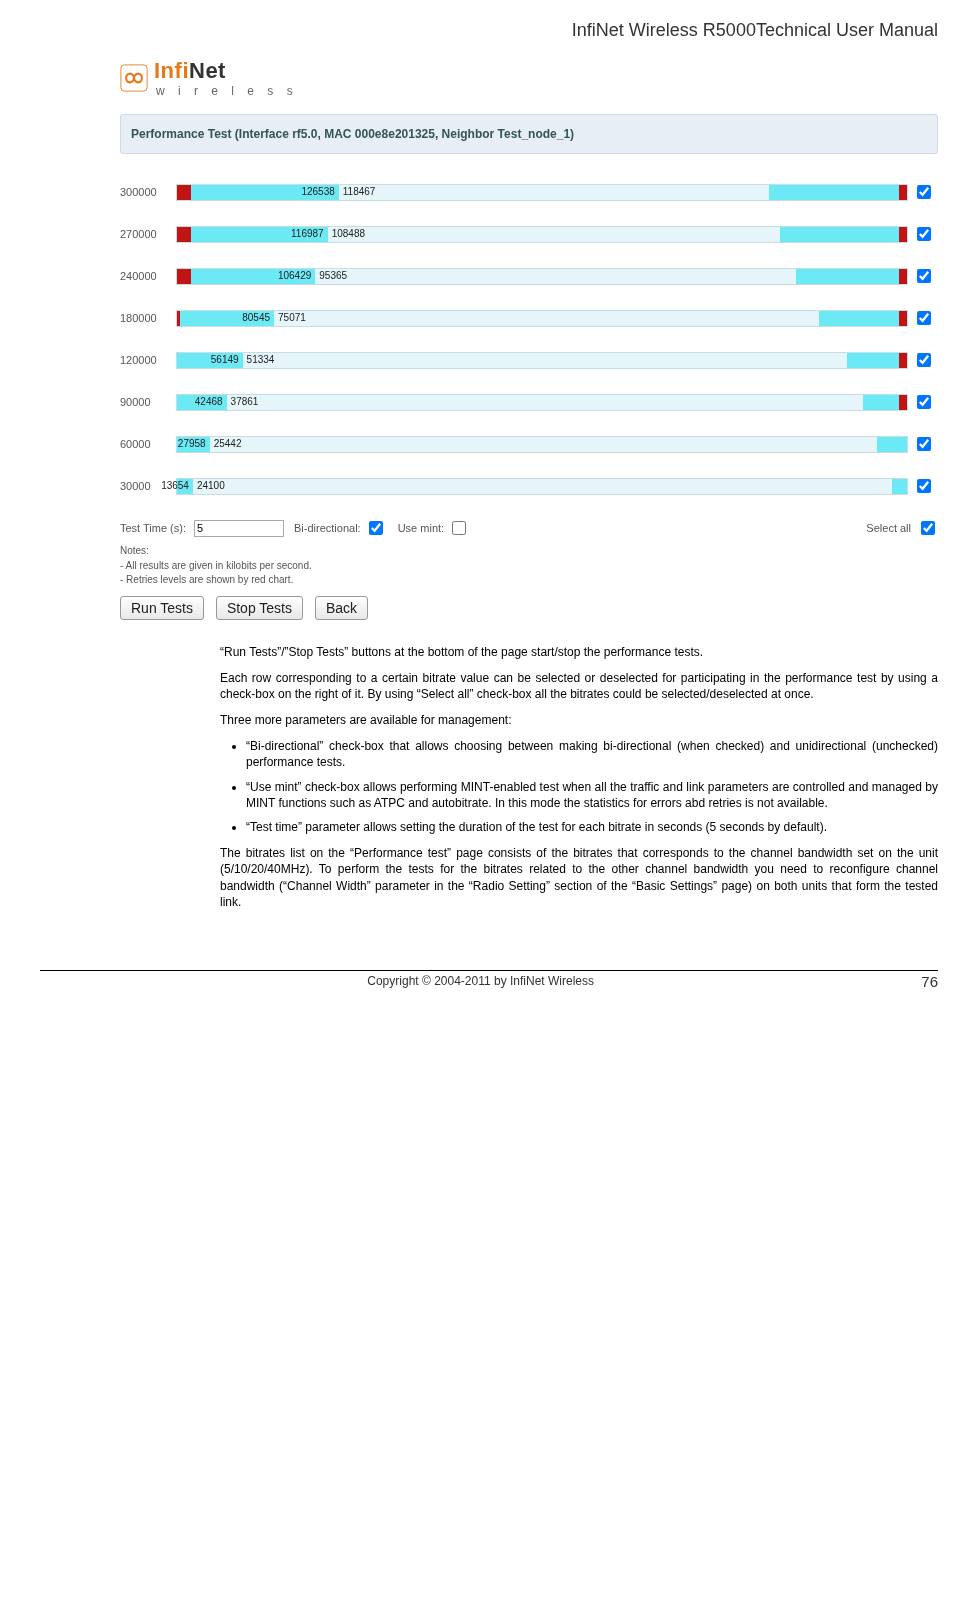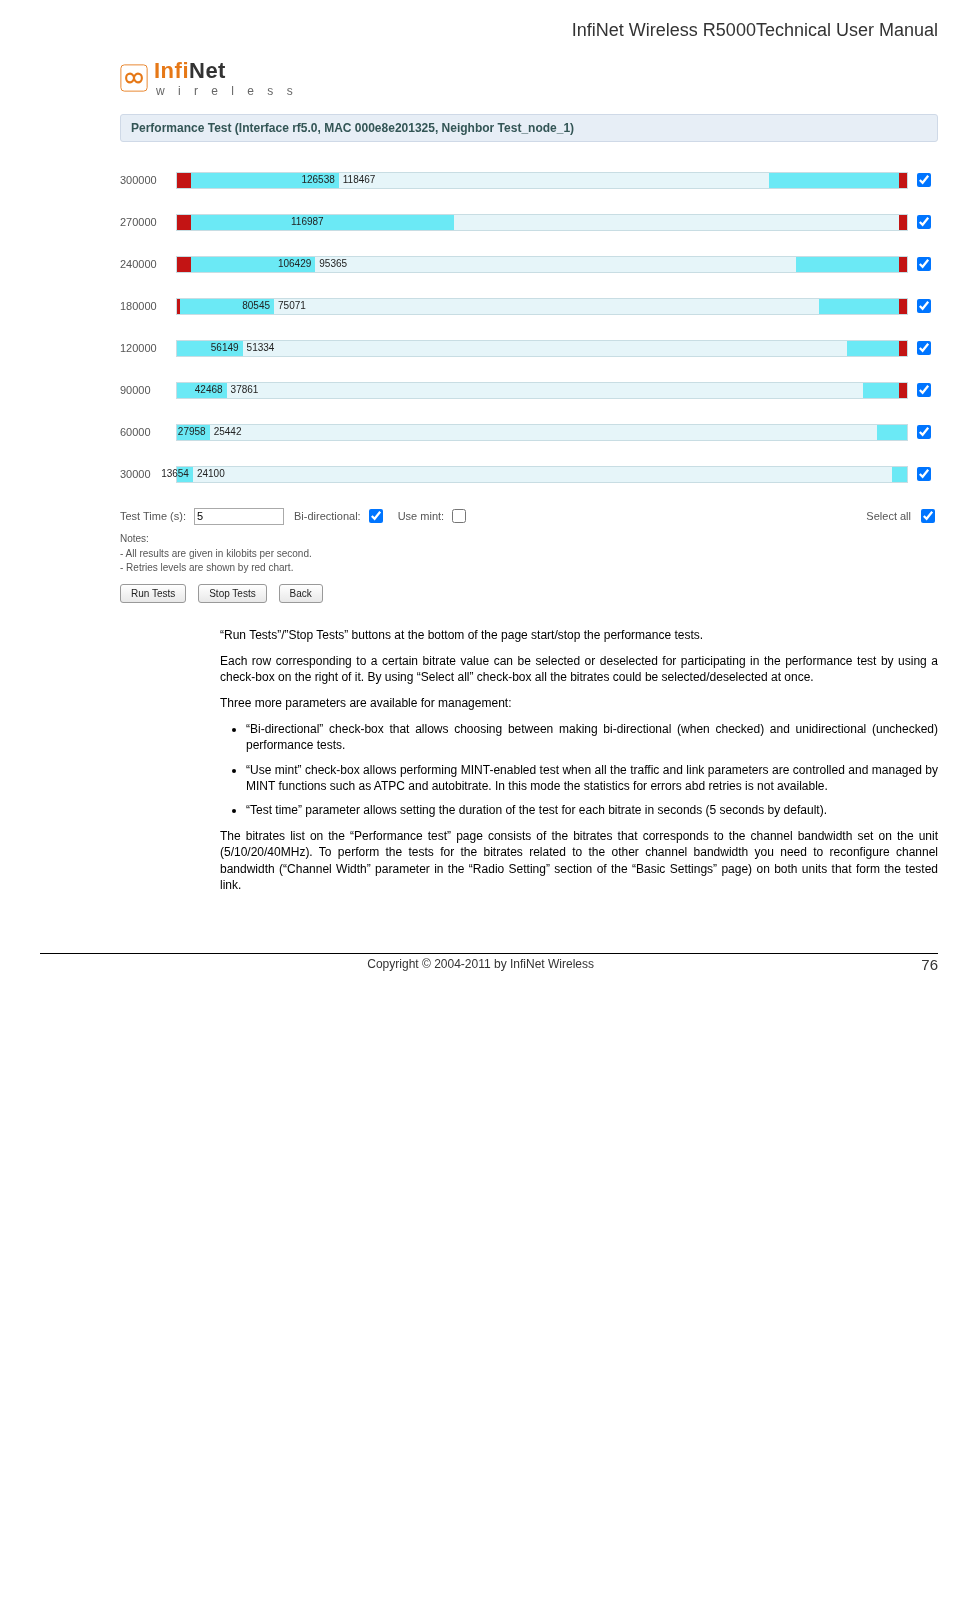--- a/index.html
+++ b/index.html
@@ -5,41 +5,41 @@
   :root{--accent:#3d6aa5;--red:#c31414;--cyan:#6be9f5;--pale:#e6f5f9;--txt:#222;}
   *{box-sizing:border-box;}
   body{margin:0;font-family:Verdana,Tahoma,Arial,sans-serif;color:var(--txt);background:#fff;font-size:14px;}
   .page{width:978px;min-height:1602px;margin:0 auto;padding:20px 40px 30px 40px;position:relative;}
   .top-hdr{display:flex;justify-content:flex-end;font-size:18px;color:#333;margin-bottom:17px;}
   .logo{display:flex;align-items:center;gap:6px;margin-left:80px;margin-bottom:16px;}
   .logo svg{width:28px;height:28px;}
   .logo .brand{font-size:22px;font-weight:bold;color:#333;letter-spacing:0.5px;}
   .logo .brand .accent{color:#e67817;}
   .logo .sub{font-size:12px;letter-spacing:5px;color:#666;margin-left:2px;}
-  .pt-bar{margin:12px 0 28px 80px;background:#e7eef6;border-radius:3px;padding:6px 10px;border:1px solid #cfd9e7;font-size:12px;color:#355;}
+  .pt-bar{margin:12px 0 28px 80px;background:#e7eef6;border-radius:3px;padding:12px 10px;border:1px solid #cfd9e7;font-size:12px;color:#355;}
   .chart-body{margin-left:80px;}
   .row{display:flex;align-items:center;margin-bottom:22px;font-size:11px;color:#555;}
   .row .rate{width:56px;}
   .row .bar-wrap{flex:1;height:17px;background:var(--pale);border:1px solid #c8dde3;position:relative;display:flex;}
   .row .seg{height:100%;position:relative;}
   .row .lab{position:absolute;top:1px;font-size:10px;color:#222;white-space:nowrap;}
   .row .lab.left{right:4px;}
   .row .lab.right{left:4px;}
   .row .chk{width:30px;text-align:center;}
   .row .end-red{width:8px;height:15px;background:var(--red);position:absolute;right:0;top:0;}
   .row .start-red{background:var(--red);}
   .row .cy{background:var(--cyan);}
   .row .spacer{flex:1;}
   .ctrl-row{display:flex;align-items:center;font-size:11px;color:#555;margin:10px 0 6px 80px;}
   .ctrl-row .sp{flex:1;}
   .ctrl-row input[type=text]{font-size:11px;width:90px;height:17px;margin:0 10px 0 4px;border:1px solid #aaa;}
   .ctrl-row .lbl{margin-right:4px;}
   .notes{font-size:10px;color:#555;margin-left:80px;margin-top:6px;line-height:1.45;}
   .btns{margin-left:80px;margin-top:8px;}
-  .btn{display:inline-block;font-size:10px;padding:3px 10px;border:1px solid #999;border-radius:3px;background:linear-gradient(#fff,#e8e8e8);margin-right:8px;cursor:pointer;}
+  .btn{display:inline-block;font-size:14px;padding:3px 10px;border:1px solid #999;border-radius:3px;background:linear-gradient(#fff,#e8e8e8);margin-right:8px;cursor:pointer;}
   .body-text{margin:24px 0 0 180px;font-size:12px;color:#000;line-height:1.35;text-align:justify;}
   .body-text p{margin:10px 0;}
   ul.bul{list-style:disc;margin:6px 0 6px 26px;padding:0;}
   ul.bul li{margin:8px 0;text-align:justify;}
   .foot-rule{border:none;border-top:1px solid #000;margin:60px 0 2px 0;}
   .bot-hdr{display:flex;justify-content:space-between;align-items:center;font-size:12px;color:#333;}
   .bot-hdr .pg{font-size:15px;}
   input[type=checkbox]{width:14px;height:14px;}
 </style>
 </head>
@@ -80,20 +80,23 @@
         </div>
         <div class="chk"><input type="checkbox" checked="" style=""></div>
       </div>
       <div class="row">
         <div class="rate">270000</div>
         <div class="bar-wrap">
           <div class="seg start-red" style="width: 14px; min-width: 14px;"></div>
           <div class="seg cy" style="width: 18.7179%;">
             <span class="lab left">116987</span>
           </div>
+          <div class="seg spacer">
+            <span class="lab right">108488</span>
+          </div>
           <div class="seg cy" style="width: 17.3581%;"></div>
           <div class="end-red"></div>
         </div>
         <div class="chk"><input type="checkbox" checked="" style=""></div>
       </div>
       <div class="row">
         <div class="rate">240000</div>
         <div class="bar-wrap">
           <div class="seg start-red" style="width: 14px; min-width: 14px;"></div>
           <div class="seg cy" style="width: 17.0286%;">

